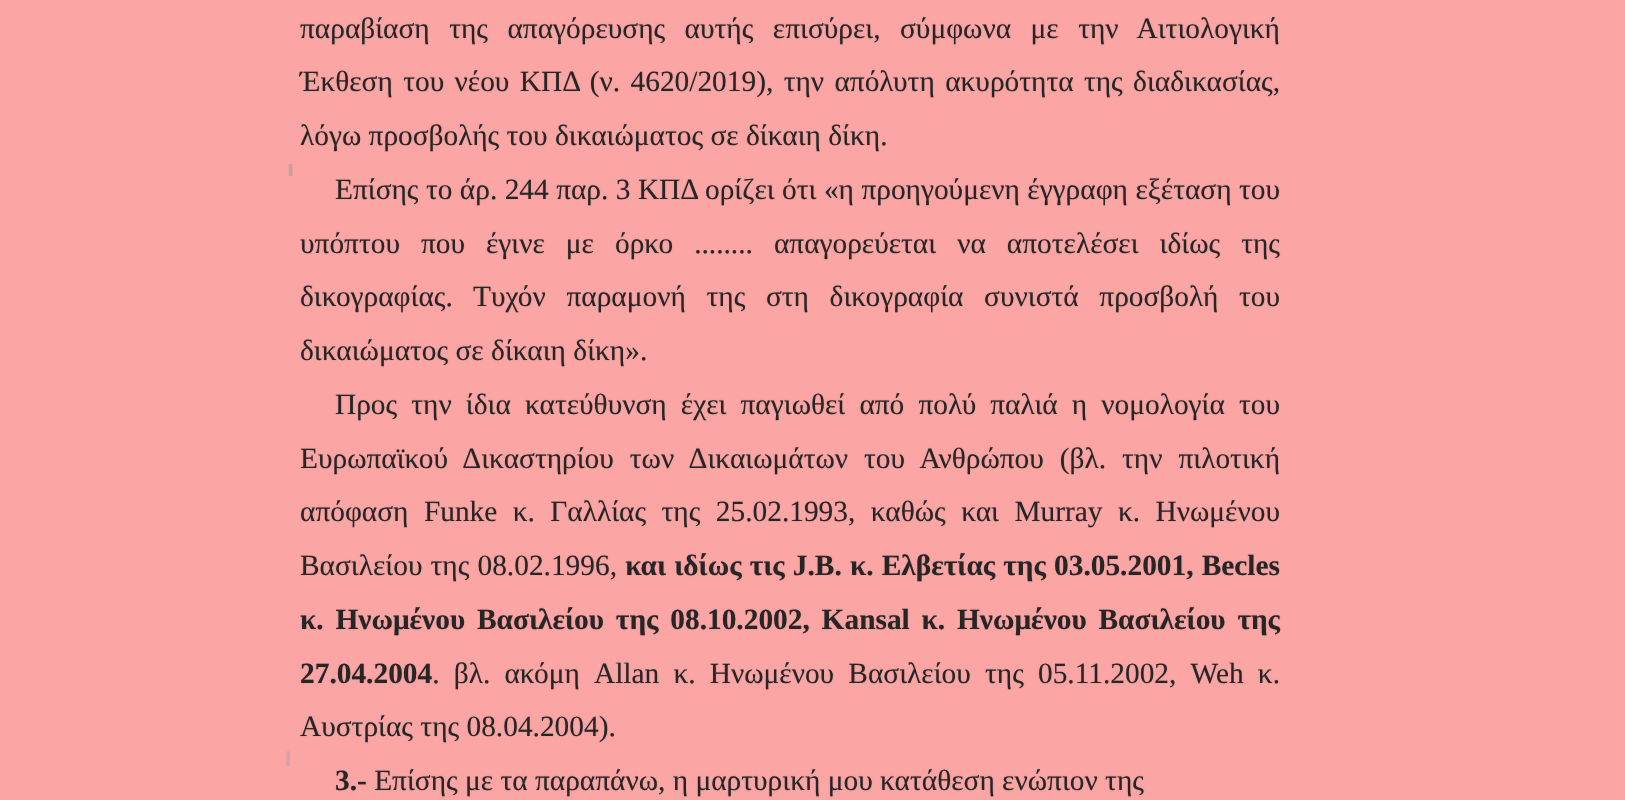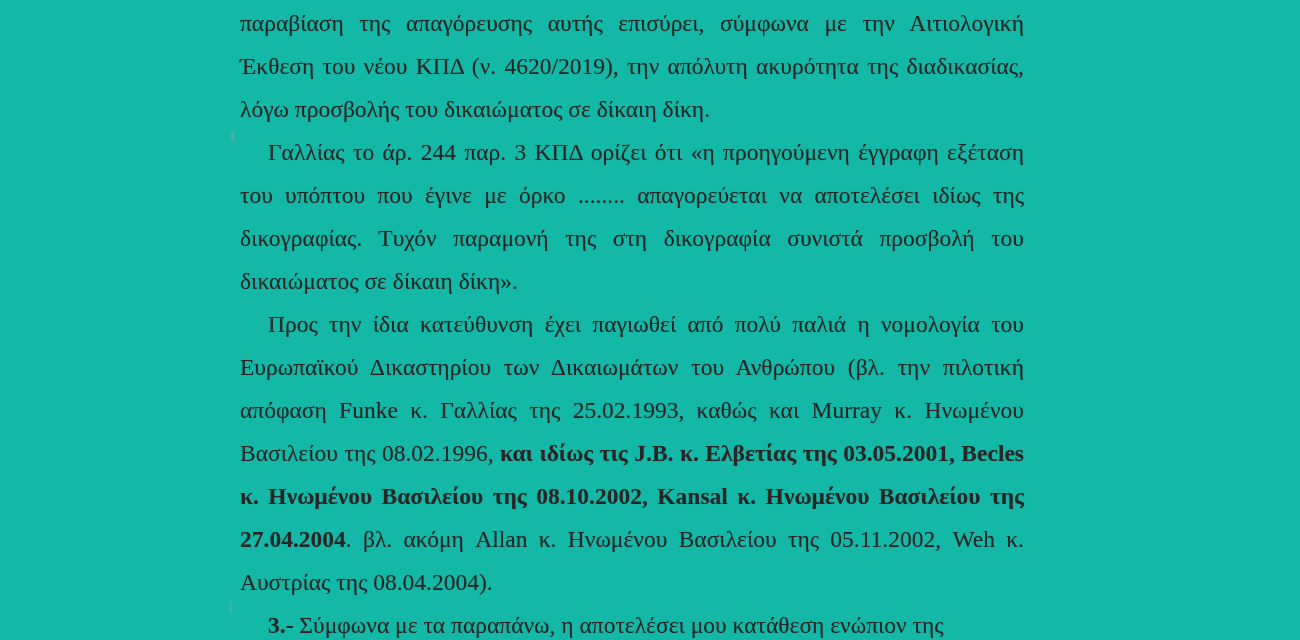--- a/index.html
+++ b/index.html
@@ -7,21 +7,21 @@
     padding: 0;
     width: 1300px;
     height: 640px;
     overflow: hidden;
     background: #ffffff;
   }
   .scan-page {
     position: relative;
     width: 1300px;
     height: 640px;
-    background: #14b8a6;
+    background: #fca5a5;
     font-family: "Liberation Serif", "DejaVu Serif", serif;
   }
   .text-block {
     position: absolute;
     left: 240px;
     top: 2px;
     width: 784px;
     color: #262626;
     font-size: 23.5px;
     line-height: 43px;
@@ -49,17 +49,17 @@
   .scan-artifact.a2 { left: 229px; top: 601px; width: 3px; height: 12px; opacity: 0.35; }
 </style>
 </head>
 <body>
 
 <div class="scan-page">
   <div class="scan-artifact a1"></div>
   <div class="scan-artifact a2"></div>
   <div class="text-block">
       <p class=""><span class="seg">παραβίαση της απαγόρευσης αυτής επισύρει, σύμφωνα με την Αιτιολογική Έκθεση του νέου ΚΠΔ (ν. 4620/2019), την απόλυτη ακυρότητα της διαδικασίας, λόγω προσβολής του δικαιώματος σε δίκαιη δίκη.</span></p>
-      <p class="indent"><span class="seg">Γαλλίας το </span><span class="seg i">άρ. 244 παρ. 3 ΚΠΔ</span><span class="seg"> ορίζει ότι «</span><span class="seg i">η προηγούμενη έγγραφη εξέταση του υπόπτου που έγινε με όρκο ........ απαγορεύεται να αποτελέσει ιδίως της δικογραφίας. Τυχόν παραμονή της στη δικογραφία συνιστά προσβολή του δικαιώματος σε δίκαιη δίκη</span><span class="seg">».</span></p>
+      <p class="indent"><span class="seg">Επίσης το </span><span class="seg i">άρ. 244 παρ. 3 ΚΠΔ</span><span class="seg"> ορίζει ότι «</span><span class="seg i">η προηγούμενη έγγραφη εξέταση του υπόπτου που έγινε με όρκο ........ απαγορεύεται να αποτελέσει ιδίως της δικογραφίας. Τυχόν παραμονή της στη δικογραφία συνιστά προσβολή του δικαιώματος σε δίκαιη δίκη</span><span class="seg">».</span></p>
       <p class="indent"><span class="seg">Προς την ίδια κατεύθυνση έχει παγιωθεί από πολύ παλιά η νομολογία του Ευρωπαϊκού Δικαστηρίου των Δικαιωμάτων του Ανθρώπου (βλ. την πιλοτική απόφαση </span><span class="seg i">Funke κ. Γαλλίας</span><span class="seg"> της 25.02.1993, καθώς και </span><span class="seg i">Murray κ. Ηνωμένου Βασιλείου</span><span class="seg"> της 08.02.1996, </span><span class="seg b">και ιδίως τις </span><span class="seg b i">J.B. κ. Ελβετίας</span><span class="seg b"> της 03.05.2001, </span><span class="seg b i">Becles κ. Ηνωμένου Βασιλείου</span><span class="seg b"> της 08.10.2002, </span><span class="seg b i">Kansal κ. Ηνωμένου Βασιλείου</span><span class="seg b"> της 27.04.2004</span><span class="seg">. βλ. ακόμη </span><span class="seg i">Allan κ. Ηνωμένου Βασιλείου</span><span class="seg"> της 05.11.2002, </span><span class="seg i">Weh κ. Αυστρίας</span><span class="seg"> της 08.04.2004).</span></p>
-      <p class="indent"><span class="seg b">3.-</span><span class="seg"> Σύμφωνα με τα παραπάνω, η αποτελέσει μου κατάθεση ενώπιον της</span></p>
+      <p class="indent"><span class="seg b">3.-</span><span class="seg"> Επίσης με τα παραπάνω, η μαρτυρική μου κατάθεση ενώπιον της</span></p>
     </div>
 </div>
 
 </body></html>

